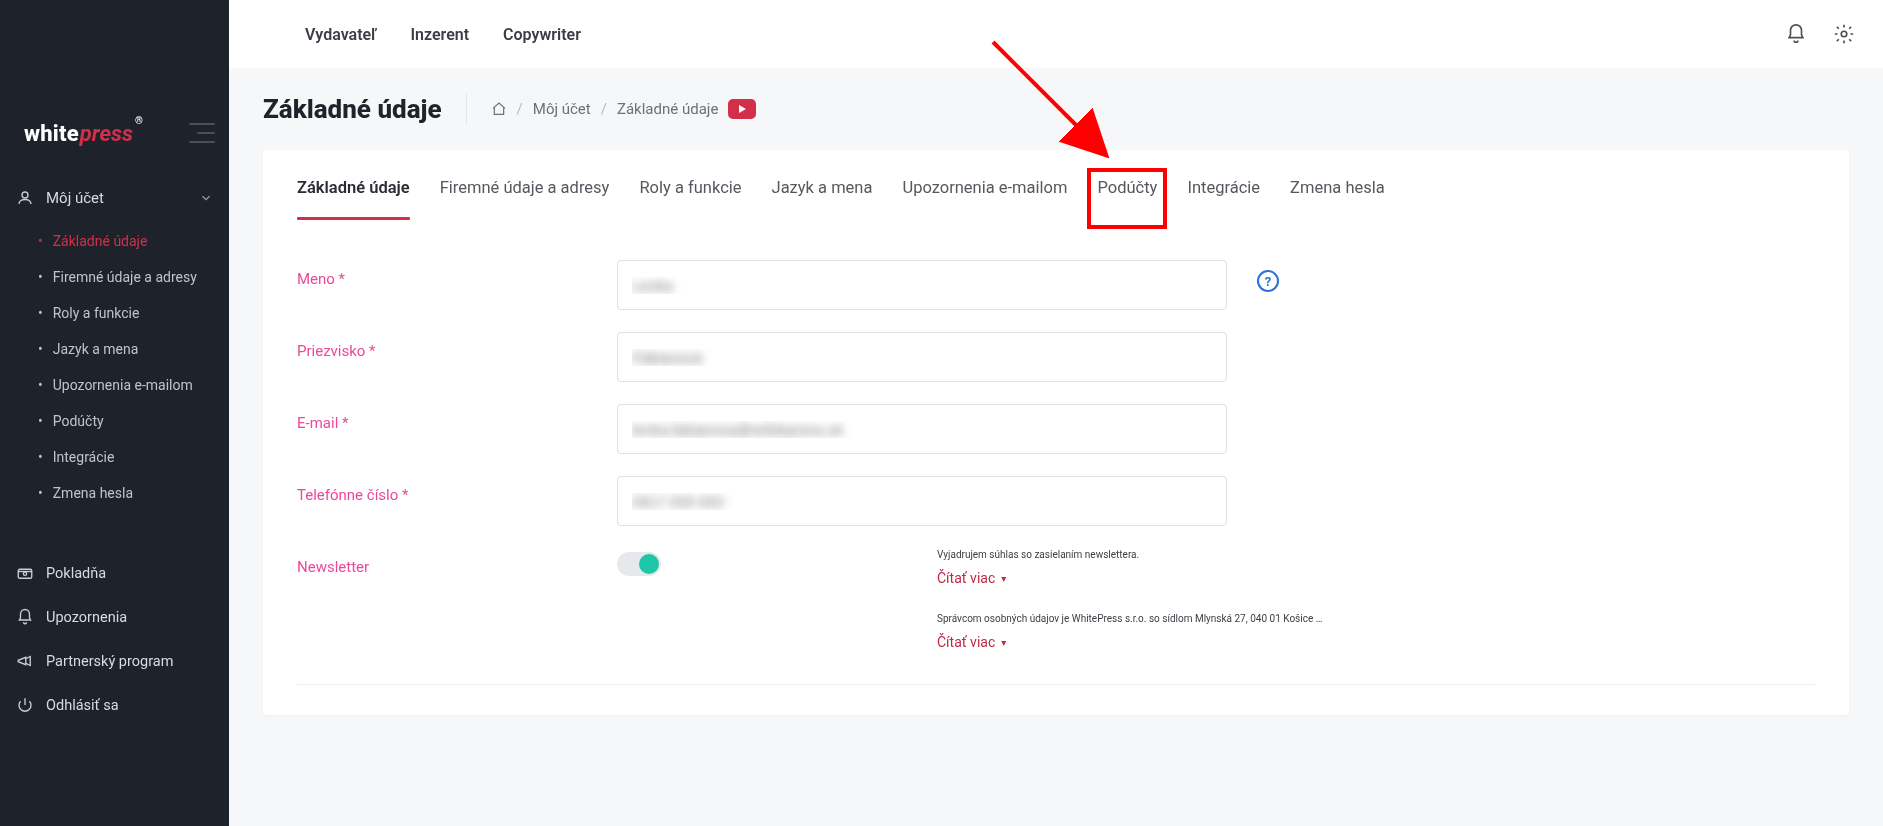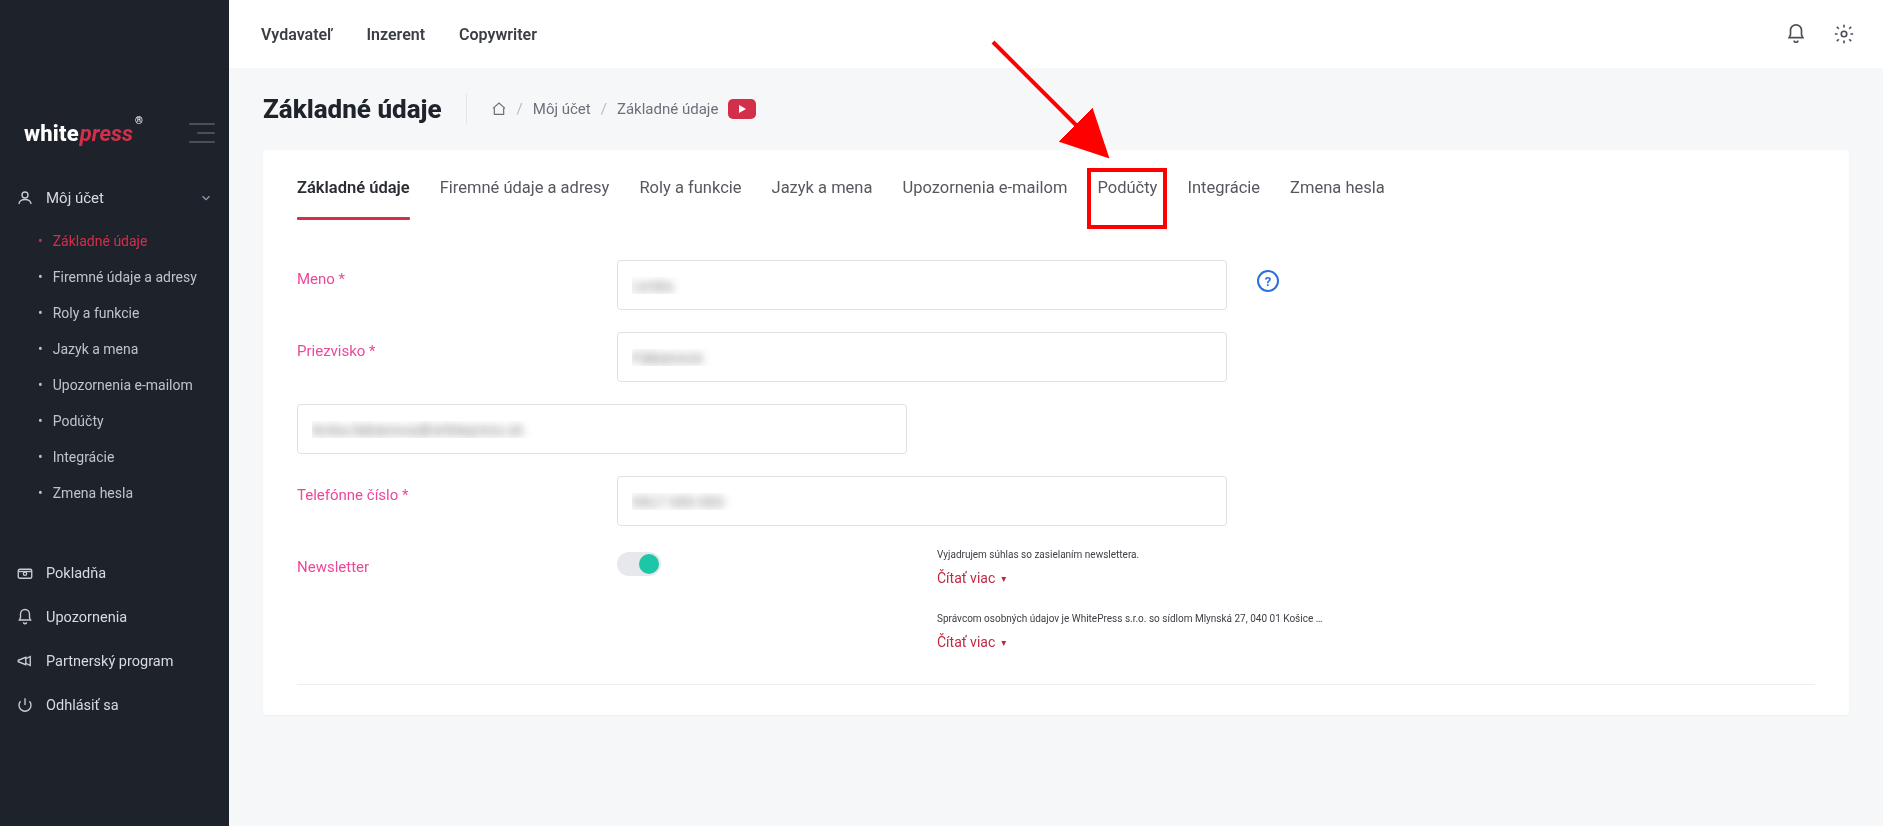--- a/index.html
+++ b/index.html
@@ -94,21 +94,21 @@
   }
   .subnav-item .dot{font-size:14px;line-height:1;color:#bfc3cc;}
   .subnav-item.active{color:#d32f4b;}
   .subnav-item.active .dot{color:#d32f4b;}
   .nav-divider{height:20px;}
   .nav-secondary .nav-item{padding:13px 16px;}
   .nav-icon{width:18px;height:18px;flex:0 0 18px;display:flex;align-items:center;justify-content:center;}
   svg{display:block;}
 
   
-  .top-tabs{display:flex;gap:34px;font-size:16px;color:#2d3038;font-weight:600;}
+  .top-tabs{display:flex;gap:34px;font-size:16px;color:#2d3038;font-weight:600;margin-left:44px;}
   .top-tab{cursor:pointer;font-weight:600;color:#3b3e45;}
   .top-icons{margin-left:auto;display:flex;gap:26px;align-items:center;}
   .top-icon{width:22px;height:22px;cursor:pointer;color:#4b4f57;}
 
   
   .page-title{font-size:26px;font-weight:800;color:#1f232a;}
   .vdiv{width:1px;height:30px;background:#e3e5ea;}
   .breadcrumb{display:flex;align-items:center;gap:10px;color:#6c7079;font-size:15px;}
   .breadcrumb .sep{color:#b6b9c0;}
   .breadcrumb .last{color:#6c7079;}
@@ -370,20 +370,21 @@
         </div>
 
         <div class="form-row">
           <div class="form-label">Priezvisko *</div>
           <div class="form-field">
             <input class="text-input blurred" value="Fábianová" style="">
           </div>
         </div>
 
         <div class="form-row">
+          <div class="form-label">E-mail *</div>
           <div class="form-field">
             <input class="text-input blurred" value="lenka.fabianova@whitepress.sk" style="">
           </div>
         </div>
 
         <div class="form-row">
           <div class="form-label">Telefónne číslo *</div>
           <div class="form-field">
             <input class="text-input blurred" value="0917 000 000" style="">
           </div>

